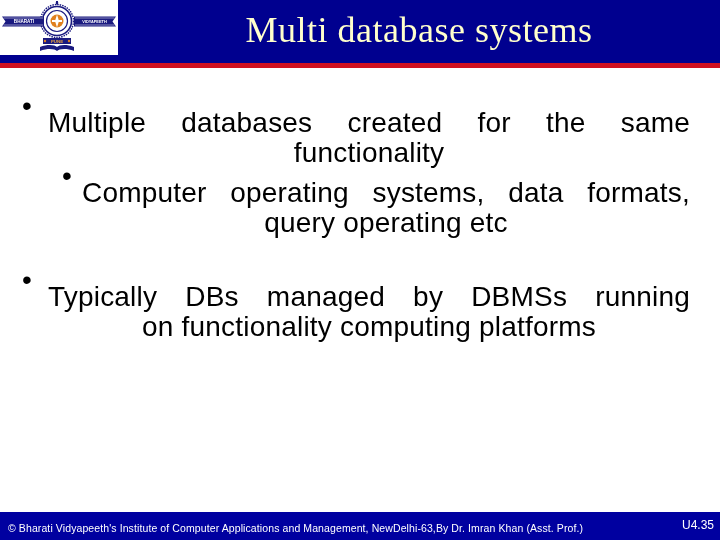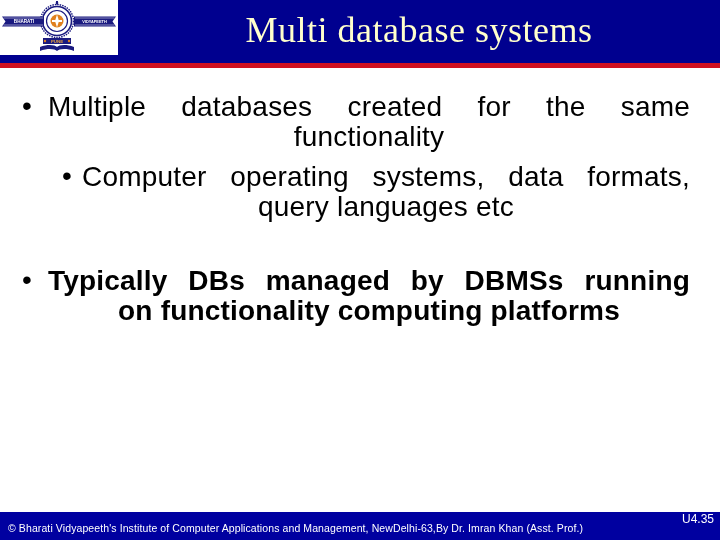--- a/index.html
+++ b/index.html
@@ -15,37 +15,37 @@
     position:absolute;left:118px;top:0;width:602px;height:50px;
     display:flex;align-items:center;justify-content:center;
     box-sizing:border-box;padding-top:9px;
     color:#FFFFCC;font-family:"Liberation Serif",serif;
     font-size:36px;font-weight:400;letter-spacing:0.5px;white-space:nowrap;z-index:1;
   }
   .red-rule{position:absolute;top:63px;left:0;width:720px;height:5px;background:#D01020;}
   
   .bullet{position:absolute;color:#000;font-size:28px;line-height:30px;letter-spacing:0.2px;}
   .bullet .marker{position:absolute;left:0;top:-1px;}
-  .bullet .text{position:relative;}
+  .bullet .text{position:relative;margin-top:16px;}
   .b1{left:22px;top:92px;}
   .b1 .text{margin-left:26px;width:642px;}
   .b2{left:62px;top:162px;}
   .b2 .text{margin-left:20px;width:608px;}
   .b3{left:22px;top:266px;}
-  .b3 .text{margin-left:26px;width:642px;font-weight:bold;}
+  .b3 .text{margin-left:26px;width:642px;}
   .line{white-space:nowrap;text-align:center;}
   .line.just{white-space:normal;text-align:justify;text-align-last:justify;}
   
   .footer-bar{
     position:absolute;left:0;top:512px;width:720px;height:28px;background:#0000A0;
     box-sizing:border-box;display:flex;justify-content:space-between;
     color:#ffffff;padding:0 6px 0 8px;
   }
   .copyright{font-size:10.5px;letter-spacing:0.1px;align-self:center;margin-top:4px;white-space:nowrap;}
-  .slide-number{font-size:12px;}
+  .slide-number{font-size:12px;margin-top:6px;}
 </style>
 </head>
 <body>
 
 <div class="slide">
 
   <div class="header-bar">
     <div class="logo-box">
       <svg width="118" height="55" viewBox="0 0 118 55">
 
@@ -85,21 +85,21 @@
     <div class="text">
       <div class="line just">Multiple databases created for the same</div>
       <div class="line">functionality</div>
     </div>
   </div>
 
   <div class="bullet b2">
     <span class="marker">•</span>
     <div class="text">
       <div class="line just">Computer operating systems, data formats,</div>
-      <div class="line">query languages etc</div>
+      <div class="line">query operating etc</div>
     </div>
   </div>
 
   <div class="bullet b3">
     <span class="marker">•</span>
     <div class="text">
       <div class="line just">Typically DBs managed by DBMSs running</div>
       <div class="line">on functionality computing platforms</div>
     </div>
   </div>

